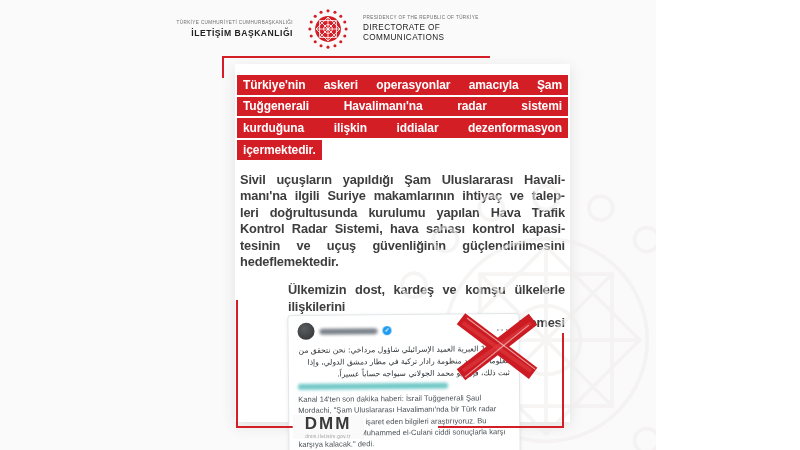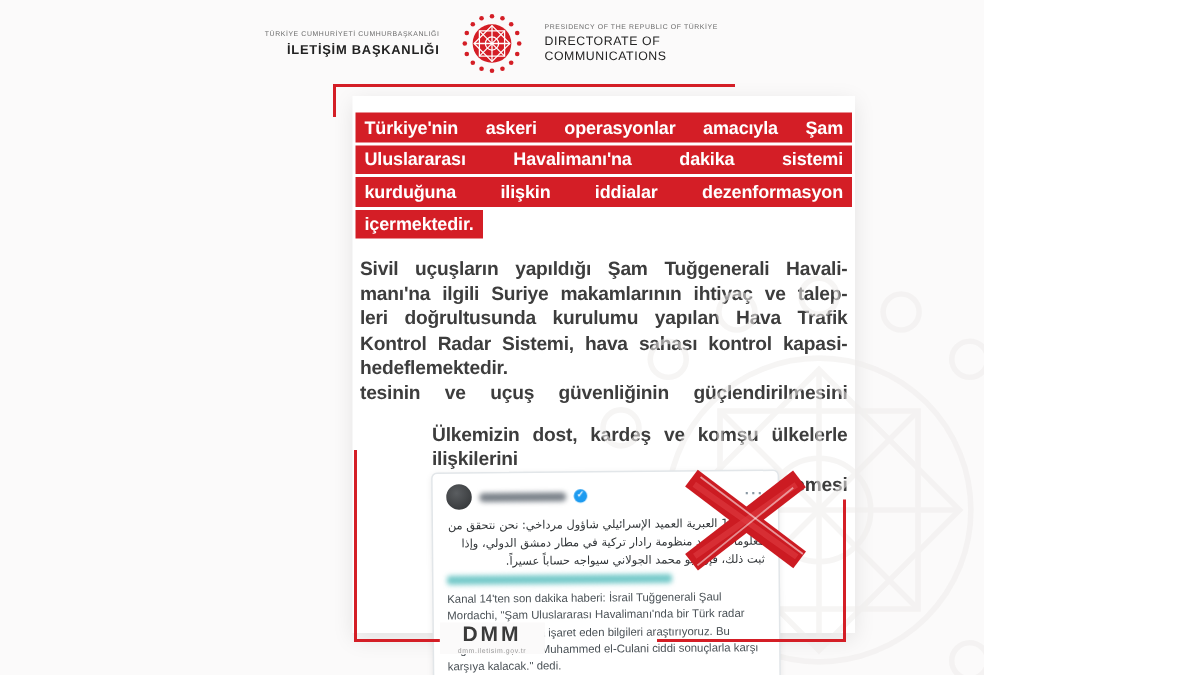--- a/index.html
+++ b/index.html
@@ -50,21 +50,21 @@
   .tw-more{color:#8a98a3;font-size:10px;letter-spacing:1px;font-weight:700;}
   .tw-arabic{margin-top:5px;font-size:7.6px;line-height:1.55;color:#2f3336;direction:rtl;
              text-align:right;font-family:"DejaVu Sans",sans-serif;}
   .tw-linkblur{margin:4px 0;width:150px;height:5.5px;border-radius:2px;background:#74c9c9;filter:blur(1.6px);}
   .tw-turkish{font-size:7.6px;line-height:1.5;color:#4a5156;}
   
   .xmark{position:absolute;left:446px;top:310px;width:100px;height:74px;z-index:4;transform:rotate(2deg);}
   
   .footer{position:absolute;left:50%;top:415px;transform:translateX(-50%);text-align:center;
           background:#fbfafa;padding:0 12px;z-index:4;}
-  .dmm-word{font-size:14px;font-weight:800;letter-spacing:2px;color:#3a3a3a;line-height:1;}
+  .dmm-word{font-size:17px;font-weight:800;letter-spacing:2px;color:#3a3a3a;line-height:1;}
   .dmm-url{font-size:4.6px;color:#9a9a9a;letter-spacing:.4px;margin-top:1.5px;}
   
   .watermark{position:absolute;right:-55px;bottom:-55px;width:330px;height:330px;z-index:1;
              pointer-events:none;opacity:.55;}
 </style>
 </head>
 <body>
 
 <div id="canvas">
 
@@ -120,32 +120,32 @@
   <div class="frline fr-top"></div>
   <div class="frline fr-stub"></div>
   <div class="frline fr-left"></div>
   <div class="frline fr-bl"></div>
   <div class="frline fr-br"></div>
   <div class="frline fr-right"></div>
 
   <div class="panel">
     <div class="headline">
       <div class="hl-line">Türkiye'nin askeri operasyonlar amacıyla Şam</div>
-      <div class="hl-line">Uluslararası Havalimanı'na dakika sistemi</div>
+      <div class="hl-line">Tuğgenerali Havalimanı'na radar sistemi</div>
       <div class="hl-line">kurduğuna ilişkin iddialar dezenformasyon</div>
       <div class="hl-line last">içermektedir.</div>
     </div>
 
     <div class="bodytext">
-      <div class="b-line">Sivil uçuşların yapıldığı Şam Tuğgenerali Havali-</div>
+      <div class="b-line">Sivil uçuşların yapıldığı Şam Uluslararası Havali-</div>
       <div class="b-line">manı'na ilgili Suriye makamlarının ihtiyaç ve talep-</div>
       <div class="b-line">leri doğrultusunda kurulumu yapılan Hava Trafik</div>
       <div class="b-line">Kontrol Radar Sistemi, hava sahası kontrol kapasi-</div>
+      <div class="b-line">tesinin ve uçuş güvenliğinin güçlendirilmesini</div>
       <div class="b-line last">hedeflemektedir.</div>
-      <div class="b-line">tesinin ve uçuş güvenliğinin güçlendirilmesini</div>
     </div>
 
     <div class="bodytext p2">
       <div class="b-line">Ülkemizin dost, kardeş ve komşu ülkelerle ilişkilerini</div>
       <div class="b-line">hedef alan spekülasyonlara itibar edilmemesi</div>
       <div class="b-line last">önemle rica olunur.</div>
     </div>
   </div>
 
   <div class="tweet">

